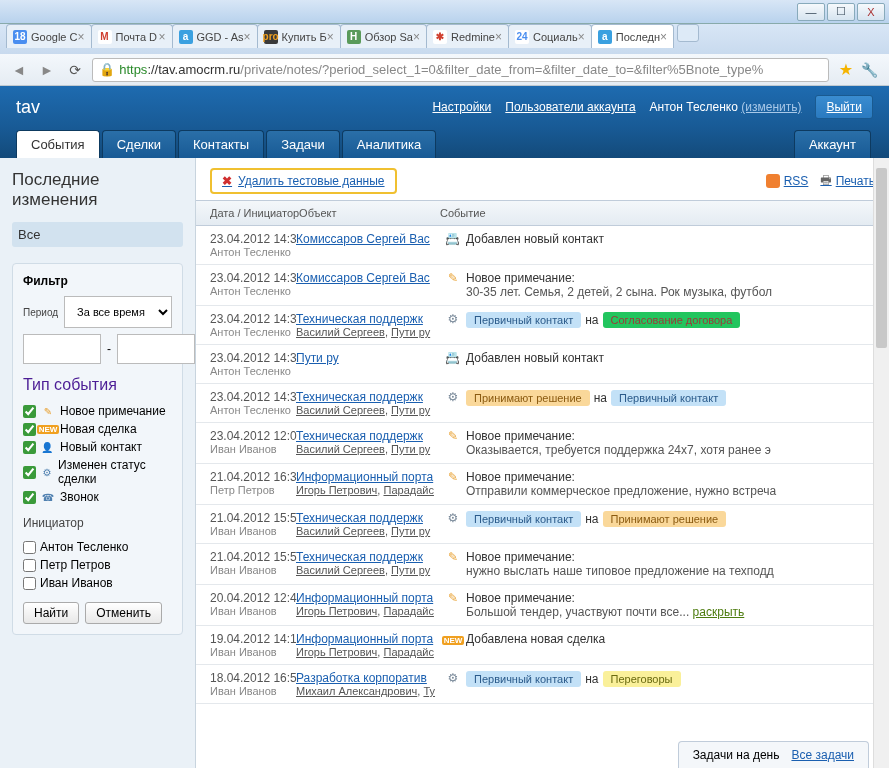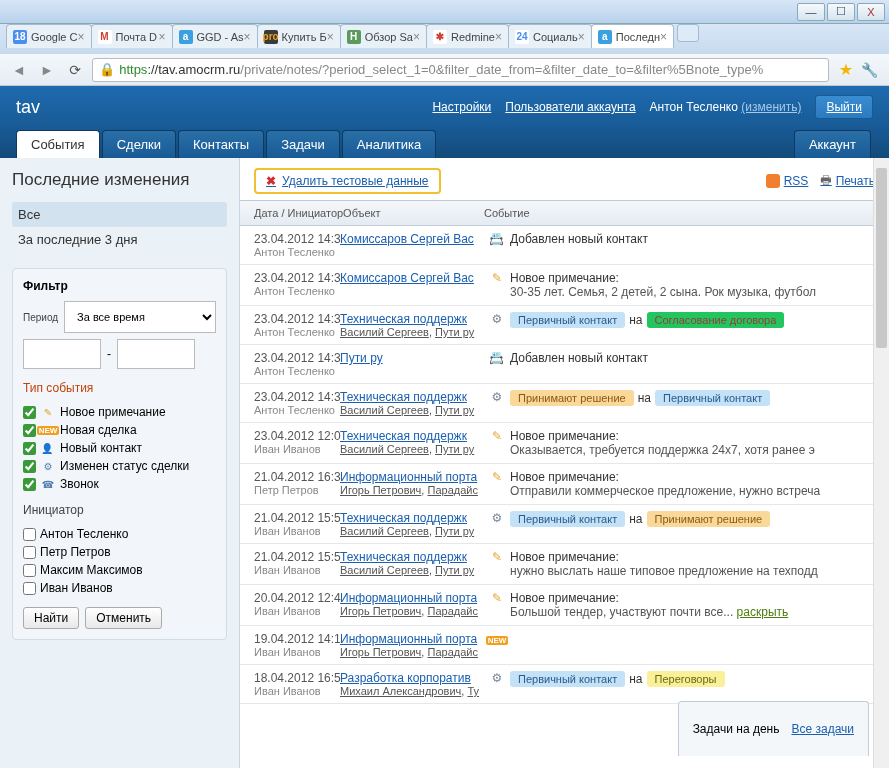--- a/index.html
+++ b/index.html
@@ -40,21 +40,21 @@
 .apphdr .exit { background: linear-gradient(#3a8cd0,#2a7ac0); padding: 4px 10px; border-radius: 3px; text-decoration: none; border: 1px solid #1a5a90; }
 
 
 .navtabs { height: 30px; background: linear-gradient(#185a95,#134a7a); display: flex; align-items: flex-end; padding: 0 16px; }
 .navtabs .tab { padding: 6px 14px; color: #fff; font-size: 13px; border: 1px solid #0d3a60; border-bottom: none; background: linear-gradient(#2a6fa8,#185a95); border-radius: 4px 4px 0 0; margin-right: 2px; }
 .navtabs .tab.active { background: #fff; color: #333; }
 .navtabs .spacer { flex: 1; }
 
 
 .content { display: flex; height: calc(768px - 24px - 30px - 32px - 42px - 30px); }
-.sidebar { width: 240px; background: #eaf1f7; border-right: 1px solid #c8d4de; padding: 12px; overflow-y: auto; }
+.sidebar { width: 196px; background: #eaf1f7; border-right: 1px solid #c8d4de; padding: 12px; overflow-y: auto; }
 .sidebar h2 { font-size: 17px; font-weight: normal; color: #333; margin-bottom: 12px; }
 .filter-list { margin-bottom: 16px; }
 .filter-list .item { padding: 5px 6px; color: #333; border-radius: 3px; cursor: pointer; font-size: 13px; }
 .filter-list .item.sel { background: #d2e2ef; }
 
 .filter-box { background: #f2f6fa; border: 1px solid #d0dce6; border-radius: 4px; padding: 10px; }
 .filter-box h4 { font-size: 12px; font-weight: bold; margin-bottom: 8px; }
 .filter-box label { font-size: 10px; color: #444; }
 .row { display: flex; align-items: center; gap: 6px; margin-bottom: 6px; }
 .row select, .row input[type=text] { font-size: 11px; padding: 8px; border: 1px solid #bbb; background: #fff; }
@@ -103,21 +103,21 @@
 .p-orange { background: #fad89a; color: #8a5a10; }
 .p-yellow { background: #faf09a; color: #6a6a10; }
 .txt-between { margin: 0 4px; }
 
 .ic-gear { color: #7a8a9a; }
 .ic-card { color: #5080b0; }
 
 a.expand { color: #4d7c0f; text-decoration: underline; }
 
 
-.bottombar { position: absolute; bottom: 12px; right: 20px; background: #f4f7fa; border: 1px solid #c0ccda; border-bottom: none; padding: 20px 14px; font-size: 12px; display: flex; gap: 12px; border-radius: 4px 4px 0 0; }
+.bottombar { position: absolute; bottom: 0; right: 20px; background: #f4f7fa; border: 1px solid #c0ccda; border-bottom: none; padding: 6px 14px; font-size: 12px; display: flex; gap: 12px; border-radius: 4px 4px 0 0; }
 .bottombar a { color: #1a5fb0; text-decoration: underline; }
 
 
 .rscroll { position: absolute; right: 0; top: 158px; bottom: 0; width: 16px; background: #f0f0f0; border-left: 1px solid #ddd; }
 .rscroll .thumb { position: absolute; left: 2px; right: 2px; top: 10px; height: 180px; background: #c8c8c8; border-radius: 2px; }
 </style>
 </head>
 <body>
 
 <div class="titlebar">
@@ -202,34 +202,33 @@
   <div class="tab">Аналитика</div>
   <div class="spacer"></div>
   <div class="tab">Аккаунт</div>
 </div>
 
 <div class="content">
   <div class="sidebar">
     <h2>Последние изменения</h2>
     <div class="filter-list">
       <div class="item sel">Все</div>
-      <div class="item">За последние 3 дня</div>
     </div>
     <div class="filter-box">
       <h4>Фильтр</h4>
       <div class="row">
         <label>Период</label>
         <select style="flex:1"><option>За все время</option></select>
       </div>
       <div class="row">
         <input type="text" class="date" style="">
         <span>-</span>
         <input type="text" class="date" style="">
       </div>
-      <div style="margin-top:12px;font-size:12px;color:#c2410c">Тип события</div>
+      <div style="margin-top:12px;font-size:16px;color:#4c1d95">Тип события</div>
       <div class="chklist">
         <div class="ci">
             <input type="checkbox" checked="" style="">
             <span class="cicon ic-note">✎</span>
             <span>Новое примечание</span>
           </div>
         <div class="ci">
             <input type="checkbox" checked="" style="">
             <span class="cicon">
               <span class="ic-new">NEW</span>
@@ -254,24 +253,20 @@
       </div>
       <div style="margin-top:10px;font-size:12px;color:#444">Инициатор</div>
       <div class="chklist">
         <div class="ci">
             <input type="checkbox" style="">
             <span>Антон Тесленко</span>
           </div>
         <div class="ci">
             <input type="checkbox" style="">
             <span>Петр Петров</span>
-          </div>
-        <div class="ci">
-            <input type="checkbox" style="">
-            <span>Максим Максимов</span>
           </div>
         <div class="ci">
             <input type="checkbox" style="">
             <span>Иван Иванов</span>
           </div>
       </div>
       <div class="btnrow">
         <button>Найти</button>
         <button>Отменить</button>
       </div>
@@ -434,20 +429,21 @@
         <div class="erow">
           <div class="c1">
             <div class="dt">19.04.2012 14:1</div>
             <div class="who">Иван Иванов</div>
           </div>
           <div class="c2">
             <a>Информационный порта</a>
             <div class="sub"><a>Игорь Петрович</a>, <a>Парадайс</a></div>
           </div>
           <div class="c3"><span class="ic-new">NEW</span></div>
+          <div class="c4"><span>Добавлена новая сделка</span></div>
         </div>
         <div class="erow">
           <div class="c1">
             <div class="dt">18.04.2012 16:5</div>
             <div class="who">Иван Иванов</div>
           </div>
           <div class="c2">
             <a>Разработка корпоратив</a>
             <div class="sub"><a>Михаил Александрович</a>, <a>Ту</a></div>
           </div>

